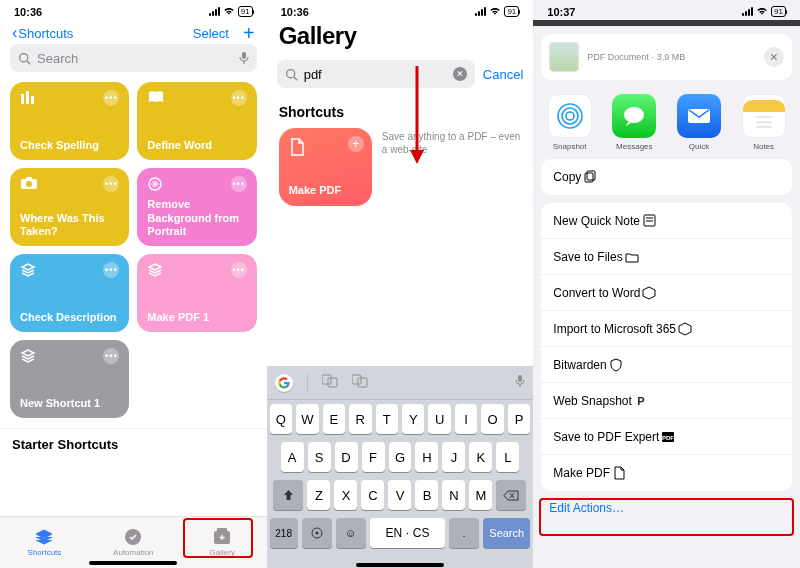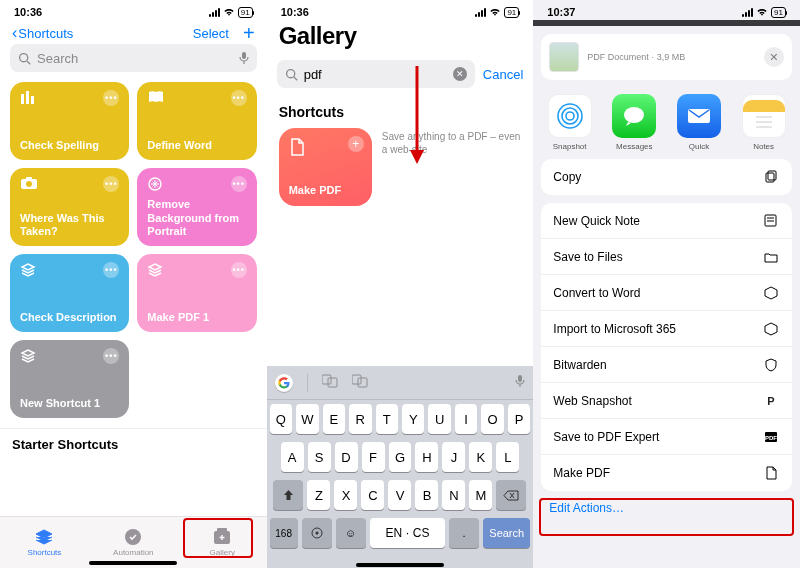--- a/index.html
+++ b/index.html
@@ -1,20 +1,20 @@
 <!DOCTYPE html>
 <html><head>
 <meta charset="utf-8">
 <style>
   *{box-sizing:border-box;margin:0;padding:0;font-family:-apple-system,Helvetica,Arial,sans-serif;-webkit-font-smoothing:antialiased}
   body{background:#d8d8d8;width:800px;height:568px;overflow:hidden}
   .row{display:flex;gap:0;height:568px}
   .phone{width:266.66px;height:568px;background:#fff;position:relative;overflow:hidden;display:flex;flex-direction:column}
   .phone.grey{background:#f2f2f6}
-  .sb{display:flex;justify-content:space-between;align-items:flex-end;padding:6px 14px 2px;font-size:11px;font-weight:600}
+  .sb{display:flex;justify-content:space-between;align-items:flex-start;padding:6px 14px 2px;font-size:11px;font-weight:600}
   .sb .sig{display:flex;align-items:center;gap:3px}
   .bars{display:inline-flex;align-items:flex-end;gap:1px}
   .bars i{width:2px;background:#000;display:inline-block;border-radius:1px}
   .bars i:nth-child(1){height:3px}.bars i:nth-child(2){height:5px}.bars i:nth-child(3){height:7px}.bars i:nth-child(4){height:9px}
   .batt{display:inline-flex;align-items:center;border:1px solid #000;border-radius:3px;padding:0 2px;font-size:8px;font-weight:400;position:relative}
   .batt::after{content:"";position:absolute;right:-2px;top:3px;width:1px;height:4px;background:#000;border-radius:0 1px 1px 0}
   .wifi{width:12px;height:9px;position:relative}
   .wifi svg{display:block}
   
   .navrow{display:flex;justify-content:space-between;align-items:center;padding:4px 12px 2px;font-size:13px;color:#007aff}
@@ -70,21 +70,21 @@
   .sheet-top{margin:8px 8px 8px;background:#fff;border-radius:10px;padding:8px;display:flex;align-items:center;gap:8px;position:relative}
   .thumb{width:30px;height:30px;border-radius:4px;background:linear-gradient(#cfe3e3,#bcd7a9);border:1px solid #e3e3e3}
   .sheet-top .meta{flex:1}
   .sheet-top .nm{font-size:11px;font-weight:600}
   .sheet-top .sub{font-size:9px;color:#8a8a8e}
   .sheet-top .x{width:20px;height:20px;border-radius:50%;background:#ececee;color:#7d7d82;display:flex;align-items:center;justify-content:center;font-size:11px}
   .apps{display:flex;justify-content:space-around;padding:6px 4px 8px}
   .app{display:flex;flex-direction:column;align-items:center;gap:4px;font-size:8px;color:#555}
   .app .ic{width:44px;height:44px;border-radius:10px;display:flex;align-items:center;justify-content:center}
   .list{margin:0 8px;background:#fff;border-radius:10px;overflow:hidden}
-  .li{height:36px;display:flex;align-items:center;justify-content:space-between;padding:0 12px;font-size:12px;border-bottom:1px solid #efeff1}
+  .li{height:36px;display:flex;align-items:center;justify-content:flex-start;padding:0 12px;font-size:12px;border-bottom:1px solid #efeff1}
   .li:last-child{border-bottom:none}
   .li .ric{width:18px;display:flex;justify-content:center;color:#222}
   .edit{color:#007aff;font-size:12px;padding:10px 16px}
 </style>
 </head>
 <body>
 
 <div class="row">
 
 <div class="phone">
@@ -338,21 +338,21 @@
           <div class="key">N</div>
           <div class="key">M</div>
           <div class="key fn">
             <svg width="16" height="11" viewBox="0 0 16 11">
               <path d="M5 1h10v9H5L1 5.5z" fill="none" stroke="#333"></path>
               <path d="M7 3l4 5M11 3l-4 5" stroke="#333"></path>
             </svg>
           </div>
         </div>
     <div class="brow">
-      <div class="key fn num">168</div>
+      <div class="key fn num">218</div>
       <div class="key fn">
             <svg width="12" height="12" viewBox="0 0 12 12">
               <circle cx="6" cy="6" r="5" fill="none" stroke="#333"></circle>
               <circle cx="6" cy="6" r="1.5" fill="#333"></circle>
             </svg>
           </div>
       <div class="key fn">☺</div>
       <div class="key sp">EN · CS</div>
       <div class="key fn">.</div>
       <div class="key srch">Search</div>

